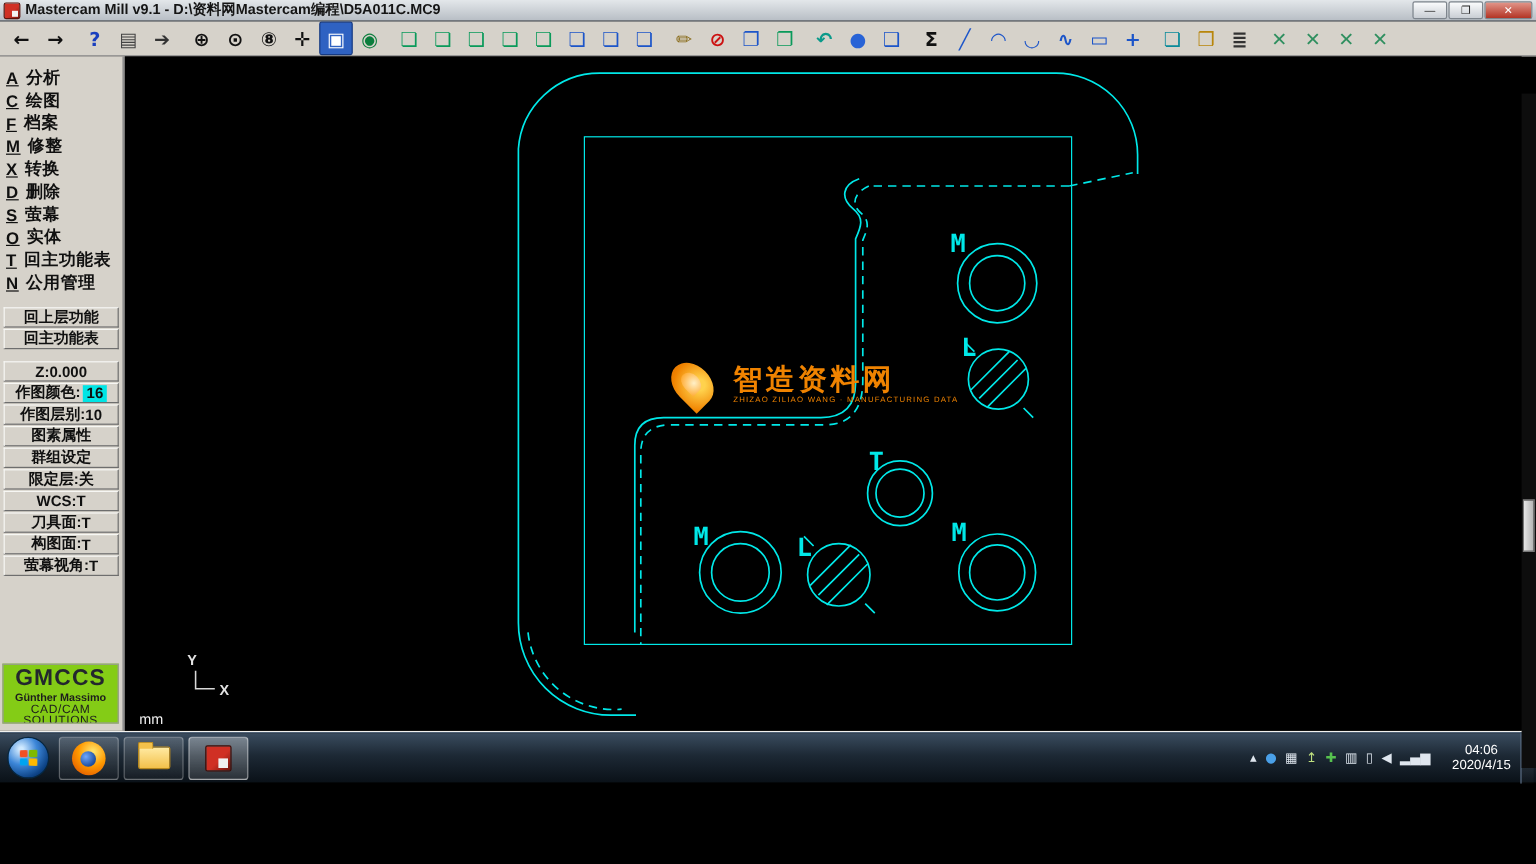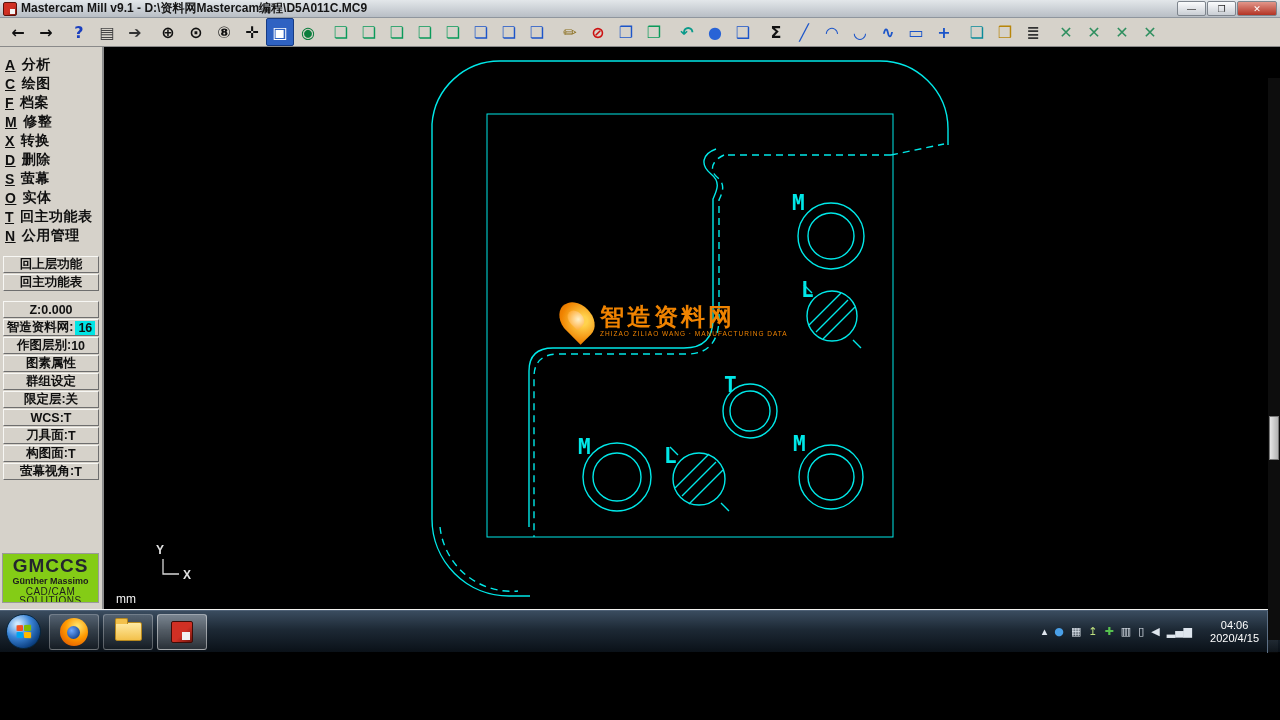--- a/index.html
+++ b/index.html
@@ -52,21 +52,21 @@
   .gmccs { position:absolute; left:2px; right:3px; bottom:6px; height:50px; background:#84cc16;
            border:1px solid #9a9a9a; text-align:center; overflow:hidden; padding-top:2px; }
   .gmccs .g-name { font-size:19px; font-weight:800; letter-spacing:1px; color:#23262e; line-height:20px; }
   .gmccs .g-l1 { font-size:9px; font-weight:bold; color:#1d1d1d; line-height:11px; }
   .gmccs .g-l2 { font-size:10px; font-weight:normal; color:#1d1d1d; line-height:9px; letter-spacing:.5px; }
 
   .canvas { position:relative; width:1164px; height:562px; background:#000; overflow:hidden; }
   .cad { position:absolute; left:0; top:0; }
   .cad-label { position:absolute; color:#00e8e8; font-family:"DejaVu Sans Mono", monospace;
                font-size:21px; font-weight:bold; }
-  .watermark { position:absolute; left:458px; top:253px; display:flex; align-items:center; gap:8px; }
+  .watermark { position:absolute; left:458px; top:253px; display:flex; align-items:center; gap:19px; }
   .flame { width:30px; height:40px; border-radius:50% 50% 50% 0; transform:rotate(-45deg);
            background:radial-gradient(circle at 62% 62%, #ffd24d 15%, #f08300 70%, #d96a00);
            position:relative; }
   .flame::after { content:""; position:absolute; left:8px; top:9px; width:14px; height:19px;
            border-radius:50% 50% 50% 0; background:radial-gradient(circle at 60% 60%, #fff0c8, #ffab33 80%); }
   .wm-txt { display:flex; flex-direction:column; }
   .wm-main { color:#f08300; font-size:24px; font-weight:bold; letter-spacing:3px; line-height:26px; }
   .wm-sub { color:#f08300; font-size:6.5px; letter-spacing:1px; }
   .vscroll { position:absolute; right:0; top:78px; width:12px; height:562px; background:#0d0d0d; }
   .vscroll .thumb { position:absolute; left:1px; top:338px; width:10px; height:44px;
@@ -295,21 +295,21 @@
           <div class="nav-btn">回上层功能</div>
           <div class="nav-btn">回主功能表</div>
         </div>
       <div class="status-gap"></div>
       <div id="side-status">
           <div class="status-btn">
             <span>Z:</span>
             <span> 0.000</span>
           </div>
           <div class="status-btn">
-            <span>智造资料网:</span>
+            <span>作图颜色:</span>
             <span class="hl">16</span>
           </div>
           <div class="status-btn">
             <span>作图层别:</span>
             <span> 10</span>
           </div>
           <div class="status-btn">
             <span>图素属性</span>
           </div>
           <div class="status-btn">

